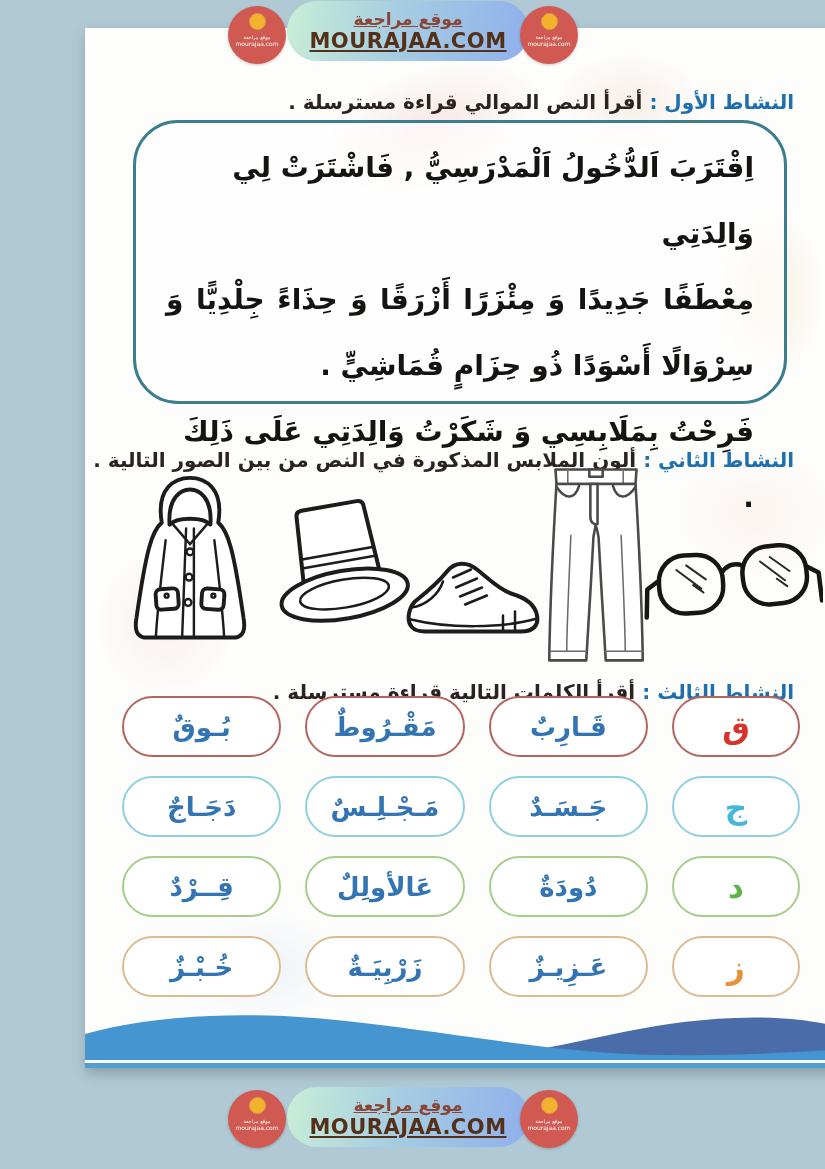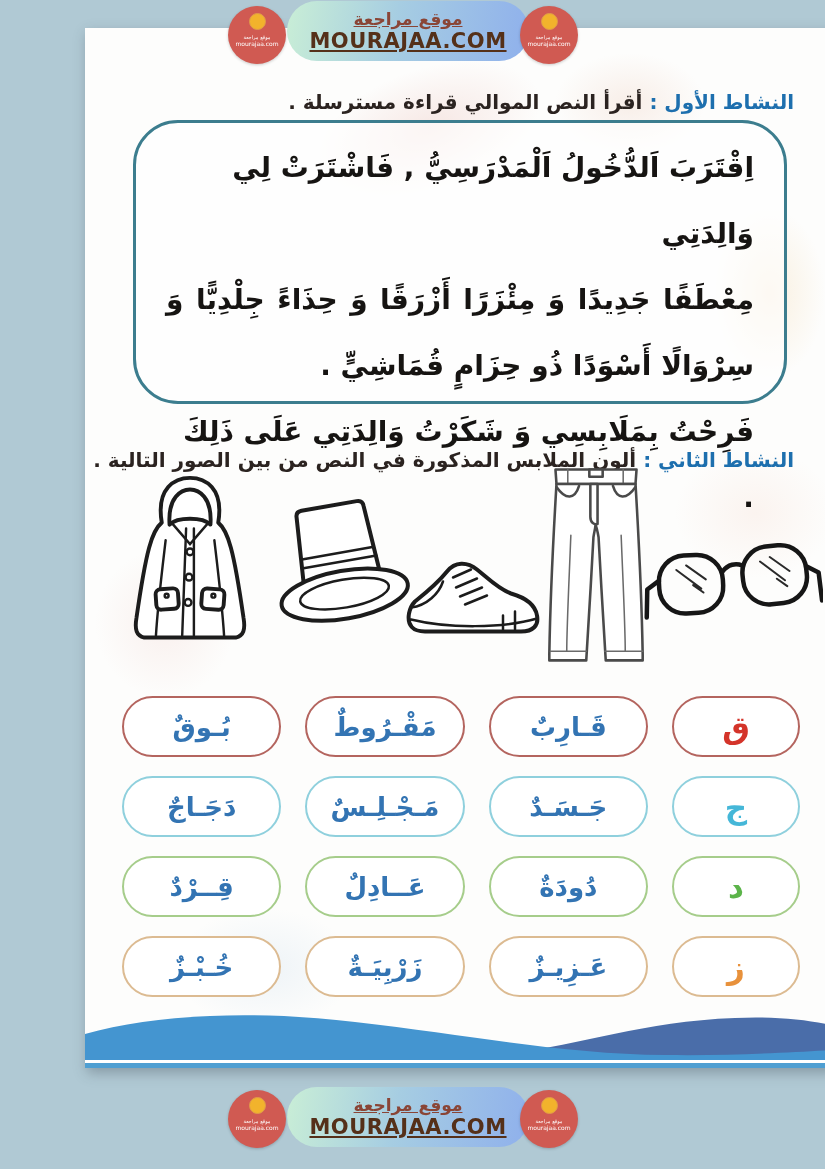--- a/index.html
+++ b/index.html
@@ -181,38 +181,42 @@
         <rect class="gl" x="100" y="23" width="64" height="58" rx="26" transform="rotate(-3 132 52)"></rect>
         <path class="gl" d="M80,46 C86,39 94,38 100,41"></path>
         <path class="gl" d="M16,52 L4,60 L2,88"></path>
         <path class="gl" d="M164,45 L176,52 L178,80"></path>
         <path class="gscrib" d="M34,42 L58,62 M44,38 L63,53 M50,58 L60,66"></path>
         <path class="gscrib" d="M118,38 L142,58 M128,34 L147,49 M134,56 L144,64"></path>
       </g>
     </svg>
   </div>
 
+  <div class="act-line" style="top:652px;">
+    <span class="act-label">النشاط الثالث :</span>
+    <span>أقرأ الكلمات التالية قراءة مسترسلة .</span>
+  </div>
 
   <div class="wordgrid">
     <div class="wrow r1">
       <div class="cell letter">ق</div>
       <div class="cell word">قَـارِبٌ</div>
       <div class="cell word">مَقْـرُوطٌ</div>
       <div class="cell word">بُـوقٌ</div>
     </div>
     <div class="wrow r2">
       <div class="cell letter">ج</div>
       <div class="cell word">جَـسَـدٌ</div>
       <div class="cell word">مَـجْـلِـسٌ</div>
       <div class="cell word">دَجَـاجٌ</div>
     </div>
     <div class="wrow r3">
       <div class="cell letter">د</div>
       <div class="cell word">دُودَةٌ</div>
-      <div class="cell word">عَــادِلٌ</div>
+      <div class="cell word">عَالأولِلٌ</div>
       <div class="cell word">قِــرْدٌ</div>
     </div>
     <div class="wrow r4">
       <div class="cell letter">ز</div>
       <div class="cell word">عَـزِيـزٌ</div>
       <div class="cell word">زَرْبِيَـةٌ</div>
       <div class="cell word">خُـبْـزٌ</div>
     </div>
   </div>
 

